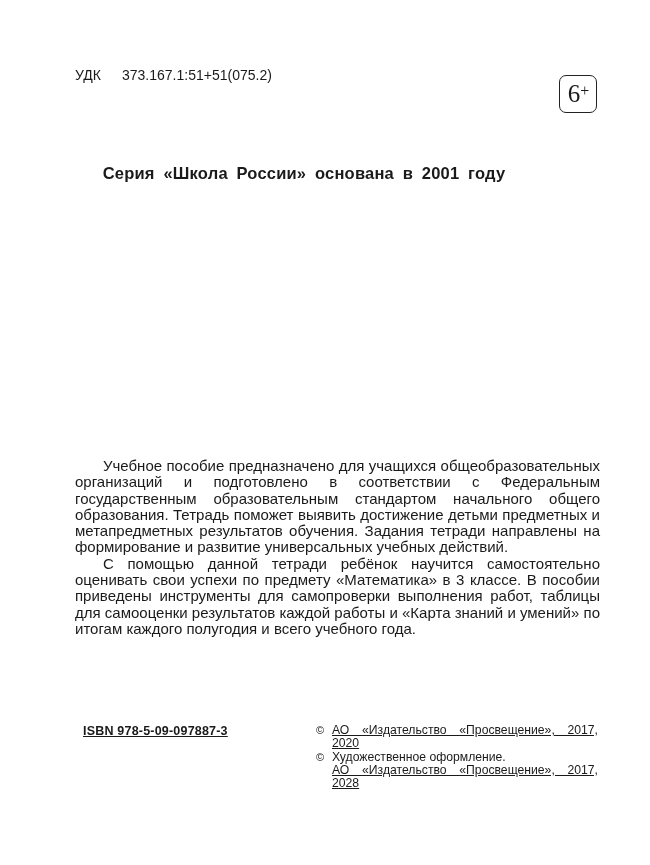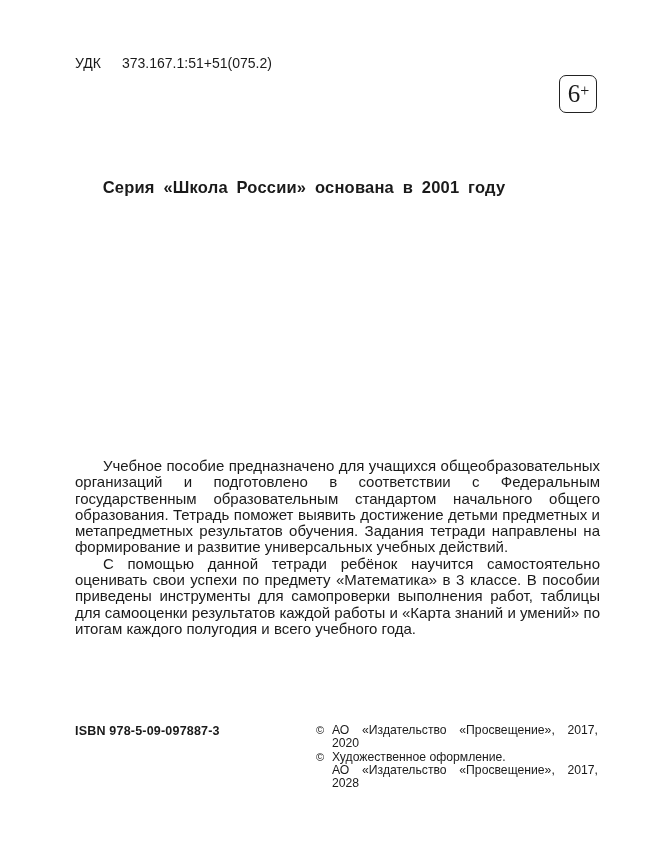--- a/index.html
+++ b/index.html
@@ -1,50 +1,50 @@
 <!DOCTYPE html>
 <html><head>
   <meta charset="utf-8">
   <style>
     html, body { margin: 0; padding: 0; }
     body {
       width: 650px; height: 865px; background: #ffffff; position: relative;
       font-family: "Liberation Sans", sans-serif; color: #1a1a1a; overflow: hidden;
     }
     .catalog {
-      position: absolute; left: 75px; top: 56px; font-size: 14px; line-height: 15.5px;
+      position: absolute; left: 75px; top: 68px; font-size: 14px; line-height: 15.5px;
     }
     .catalog .row { display: flex; }
     .catalog .lbl { width: 47px; }
     .age-badge {
       position: absolute; left: 559px; top: 75px; width: 38px; height: 38px;
       border: 1.6px solid #222; border-radius: 7px; box-sizing: border-box;
       display: flex; align-items: center; justify-content: center;
       font-family: "Liberation Serif", serif; font-size: 25px; letter-spacing: -1px;
     }
     .age-badge .plus { font-size: 16px; margin-top: -6px; margin-left: 1px; }
     .series {
-      position: absolute; left: 0; width: 608px; top: 178px; text-align: center;
+      position: absolute; left: 0; width: 608px; top: 164px; text-align: center;
       font-weight: bold; font-size: 16.5px; word-spacing: 4px; letter-spacing: 0.2px;
     }
     .abstract {
       position: absolute; left: 75px; top: 458px; width: 525px;
       font-size: 15px; line-height: 16.3px; text-align: justify;
     }
     .abstract p { margin: 0; text-indent: 28px; }
     .isbn {
-      position: absolute; left: 75px; top: 724px; font-size: 12.5px; font-weight: bold; letter-spacing: 0.2px;
+      position: absolute; left: 83px; top: 724px; font-size: 12.5px; font-weight: bold; letter-spacing: 0.2px; text-decoration: underline;
     }
     .copyright {
       position: absolute; left: 316px; top: 724px; width: 282px; font-size: 12.2px; line-height: 13.3px;
     }
     .copyright .line { display: flex; }
     .copyright .sym { width: 16px; flex: 0 0 16px; font-size: 11px; }
     .copyright .txt { flex: 1; }
-    .copyright .txt.justify { text-align: justify; text-align-last: justify; }
+    .copyright .txt.justify { text-align: justify; text-align-last: justify; text-decoration: underline; }
   </style>
 </head>
 <body>
 
 <div class="catalog">
   <div class="row">
     <span class="lbl">УДК</span>
     <span>373.167.1:51+51(075.2)</span>
   </div>
 </div>

